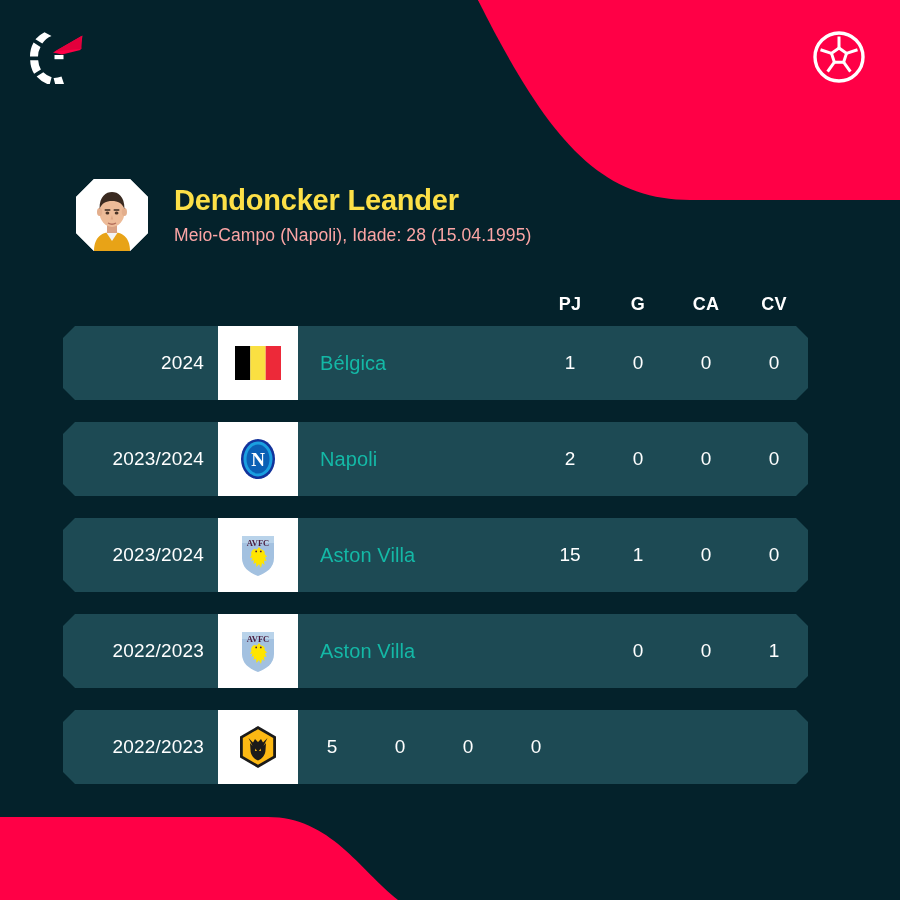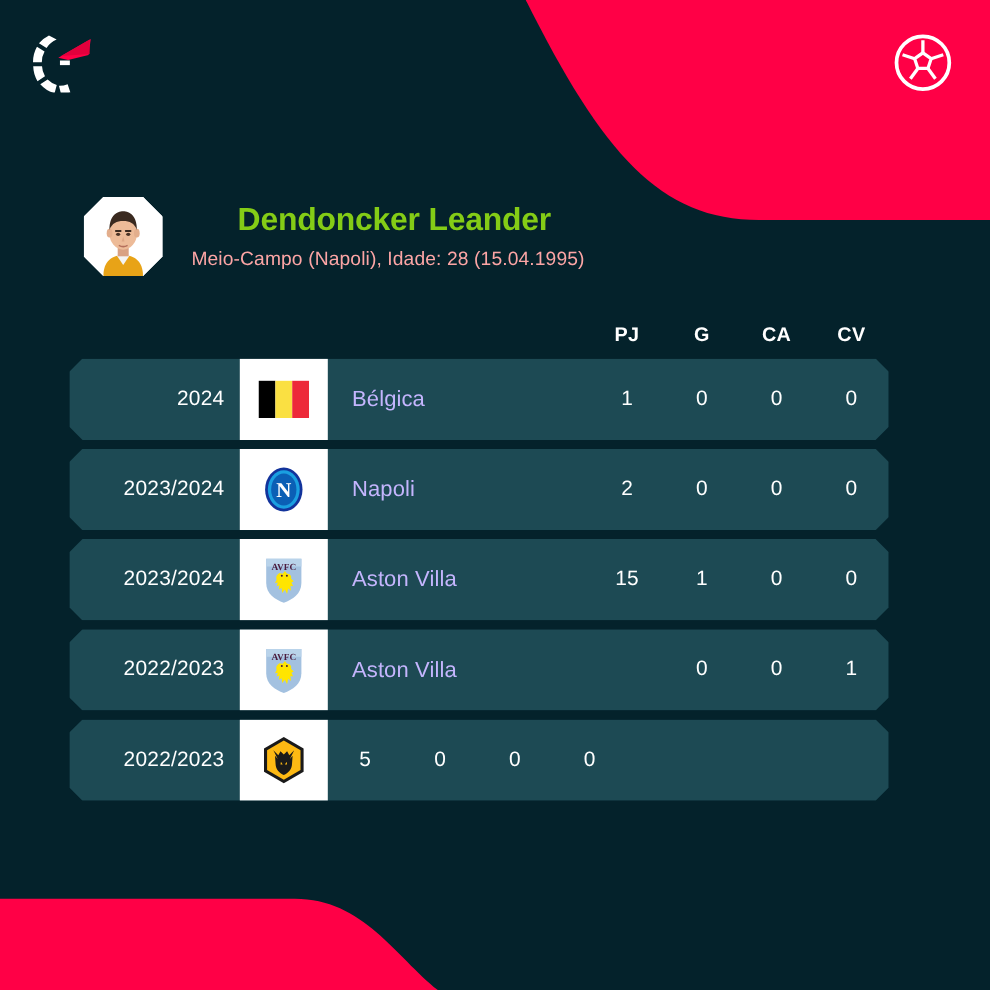--- a/index.html
+++ b/index.html
@@ -34,61 +34,60 @@
   .avatar{
     width:72px; height:72px; margin-left:76px; flex:none;
     background:#ffffff;
     clip-path: polygon(18px 0, calc(100% - 18px) 0, 100% 18px, 100% calc(100% - 18px),
                        calc(100% - 18px) 100%, 18px 100%, 0 calc(100% - 18px), 0 18px);
     position:relative; overflow:hidden;
   }
   .avatar svg{ position:absolute; left:0; top:0; }
   .player-text{ margin-left:26px; }
   .player-name{
-    font-size:29px; font-weight:bold; color:#84cc16; letter-spacing:-0.2px;
+    font-size:29px; font-weight:bold; color:#fde047; letter-spacing:-0.2px;
     line-height:1.12;
-    margin-left:42px;
   }
   .player-meta{
     font-size:17.5px; color:#fca5a5; margin-top:8px; letter-spacing:0.1px;
   }
 
   
   .table-wrap{
     position:absolute; left:63px; top:282px; width:745px; z-index:2;
   }
   .col-head{
     display:flex; height:44px; align-items:center;
     padding-left:0;
   }
   .col-head .spacer{ flex:none; width:var(--leadw); }
   .col-head .ch{
     flex:none; width:var(--statw); text-align:center;
     font-size:18px; font-weight:bold; color:#ffffff; letter-spacing:0.3px;
   }
 
   .row{
-    display:flex; align-items:stretch; height:74px; margin-bottom:8px;
+    display:flex; align-items:stretch; height:74px; margin-bottom:22px;
     background:#1d4a54;
     clip-path: polygon(12px 0, calc(100% - 12px) 0, 100% 12px, 100% calc(100% - 12px),
                        calc(100% - 12px) 100%, 12px 100%, 0 calc(100% - 12px), 0 12px);
     position:relative;
   }
   .cell-year{
     flex:none; width:155px; display:flex; align-items:center; justify-content:flex-end;
     padding-right:14px;
     font-size:19px; color:#ffffff; letter-spacing:0.2px;
   }
   .cell-badge{
     flex:none; width:80px; background:#ffffff;
     display:flex; align-items:center; justify-content:center;
   }
   .cell-team{
     flex:1 1 auto; display:flex; align-items:center; padding-left:22px;
-    font-size:20px; color:#c4b5fd; letter-spacing:0.1px;
+    font-size:20px; color:#14b8a6; letter-spacing:0.1px;
   }
   .cell-stat{
     flex:none; width:var(--statw); display:flex; align-items:center; justify-content:center;
     font-size:19px; color:#ffffff;
   }
 
   
   .badge-art{ width:46px; height:46px; display:block; }
   .flag-art{ width:46px; height:34px; display:block; }
 </style>

